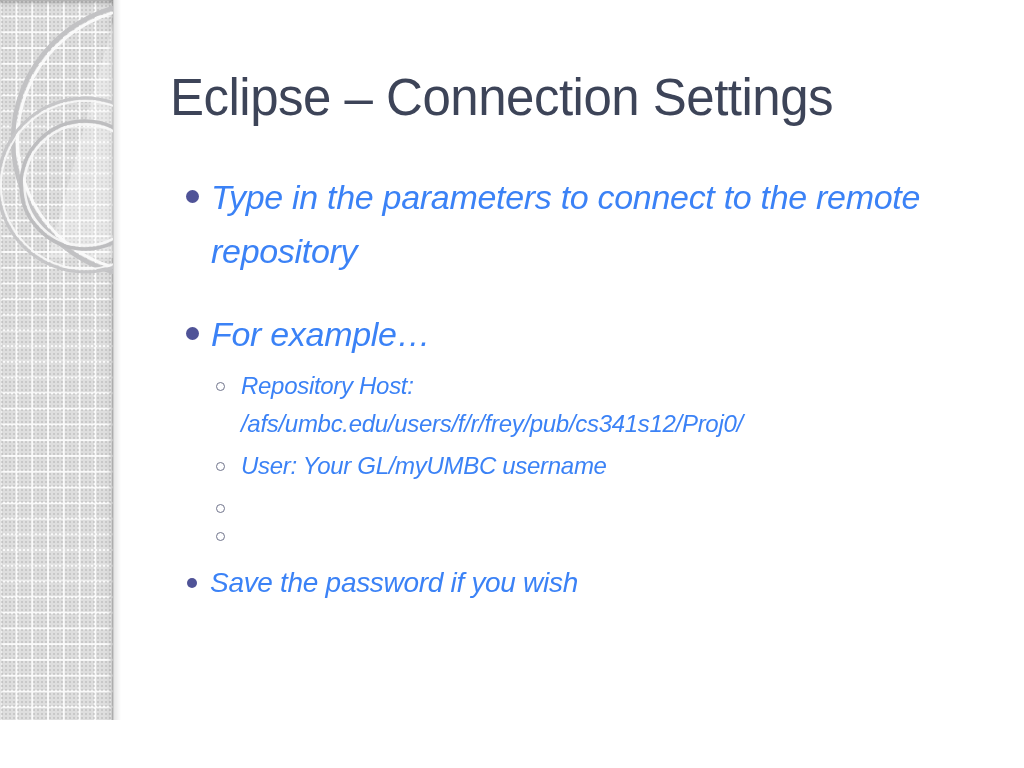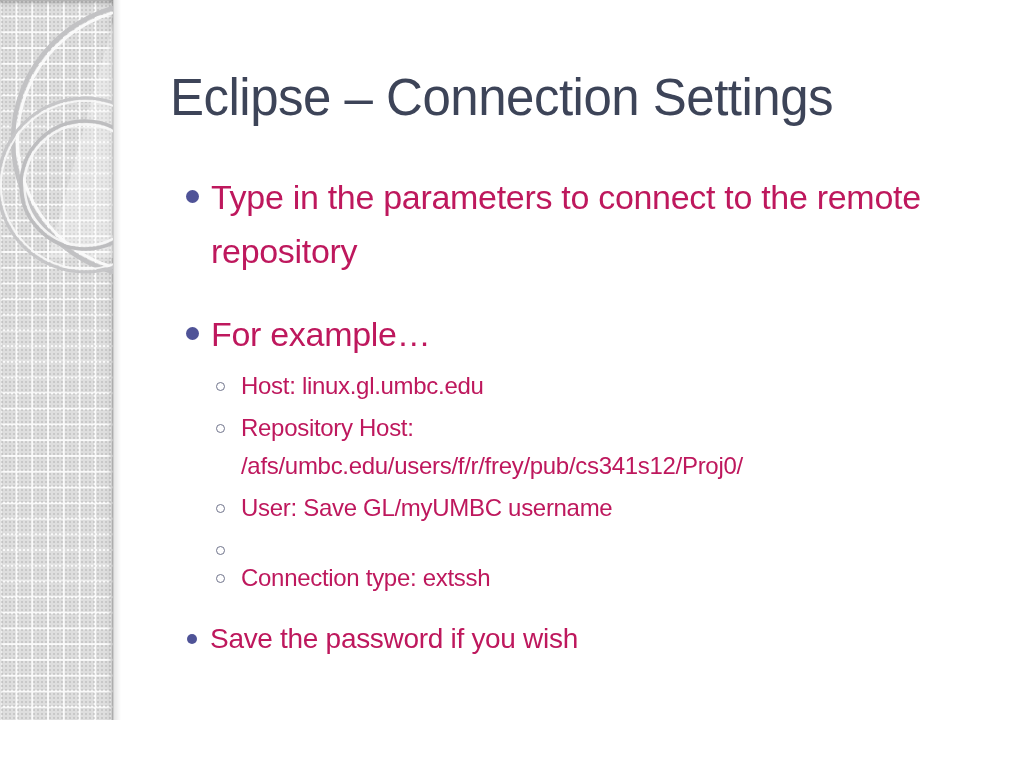--- a/index.html
+++ b/index.html
@@ -54,21 +54,22 @@
     font-size: 51px;
     font-weight: 400;
     letter-spacing: -0.5px;
     line-height: 1.1;
     color: #3D4458;
   }
   ul.bullets {
     list-style: none;
     margin: 44px 0 0 0;
     padding: 0;
-    color: #be185d;
+    color: #3b82f6;
+    font-style: italic;
   }
   ul.bullets li {
     display: flex;
     align-items: flex-start;
   }
   .li-text { white-space: pre-line; letter-spacing: -0.3px; }
 
   
   li.l1 { font-size: 34px; line-height: 54px; margin-bottom: 10px; }
   li.l1 .dot1 {
@@ -131,43 +132,38 @@
       <li class="l1">
         <span class="dot1"></span>
         <span class="li-text">Type in the parameters to connect to the remote repository</span>
       </li>
 
       <li class="l1 tight">
         <span class="dot1"></span>
         <span class="li-text">For example…</span>
       </li>
 
-      <li class="l2">
-        <span class="dot2"></span>
-        <span class="li-text">Host: linux.gl.umbc.edu</span>
-      </li>
 
       <li class="l2">
         <span class="dot2"></span>
         <span class="li-text">Repository Host:
 /afs/umbc.edu/users/f/r/frey/pub/cs341s12/Proj0/</span>
       </li>
 
       <li class="l2">
         <span class="dot2"></span>
-        <span class="li-text">User: Save GL/myUMBC username</span>
+        <span class="li-text">User: Your GL/myUMBC username</span>
       </li>
 
       <li class="l2">
         <span class="dot2"></span>
       </li>
 
       <li class="l2">
         <span class="dot2"></span>
-        <span class="li-text">Connection type: extssh</span>
       </li>
 
       <li class="l1s">
         <span class="dot1s"></span>
         <span class="li-text">Save the password if you wish</span>
       </li>
 
     </ul>
   </div>
 </div>

